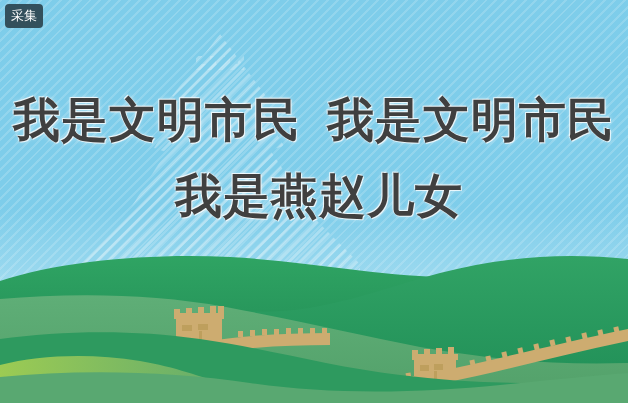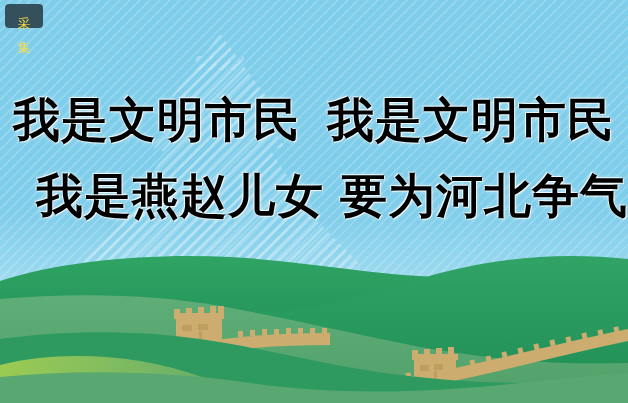--- a/index.html
+++ b/index.html
@@ -79,21 +79,21 @@
   }
   .slogan-line {
     display: flex;
     justify-content: center;
     align-items: baseline;
     white-space: nowrap;
     font-family: "DejaVu Sans", "Liberation Sans", sans-serif;
     font-weight: bold;
     font-size: 47px;
     line-height: 1.0;
-    color: #000000;
+    color: #404040;
     letter-spacing: 1px;
     text-shadow:
        0 0 1px rgba(255,255,255,0.95),
        1px 1px 0 rgba(255,255,255,0.75),
       -1px -1px 0 rgba(255,255,255,0.75),
        0 0 5px rgba(255,255,255,0.55);
   }
   .slogan-line + .slogan-line {
     margin-top: 29px;
     margin-left: 36px;
@@ -106,26 +106,26 @@
   
   .capture-btn {
     position: absolute;
     left: 5px;
     top: 4px;
     width: 38px;
     height: 24px;
     border: none;
     border-radius: 4px;
     background: #33505c;
-    color: #fde047;
+    color: #ffffff;
     font-family: "DejaVu Sans", "Liberation Sans", sans-serif;
     font-size: 13px;
     line-height: 24px;
     text-align: center;
-    padding: 8px;
+    padding: 0;
     cursor: pointer;
     box-sizing: border-box;
     letter-spacing: 0px;
   }
 </style>
 </head>
 <body>
 
 <div id="stage">
 
@@ -258,20 +258,19 @@
 
     <div class="slogan-line">
       <span>我是文明市民</span>
       <span class="slogan-gap"></span>
       <span>我是文明市民</span>
     </div>
 
     <div class="slogan-line">
       <span>我是燕赵儿女</span>
       <span class="slogan-gap"></span>
-      <span>要为河北争气</span>
     </div>
 
   </div>
 
   <button class="capture-btn">采集</button>
 
 </div>
 
 </body></html>

